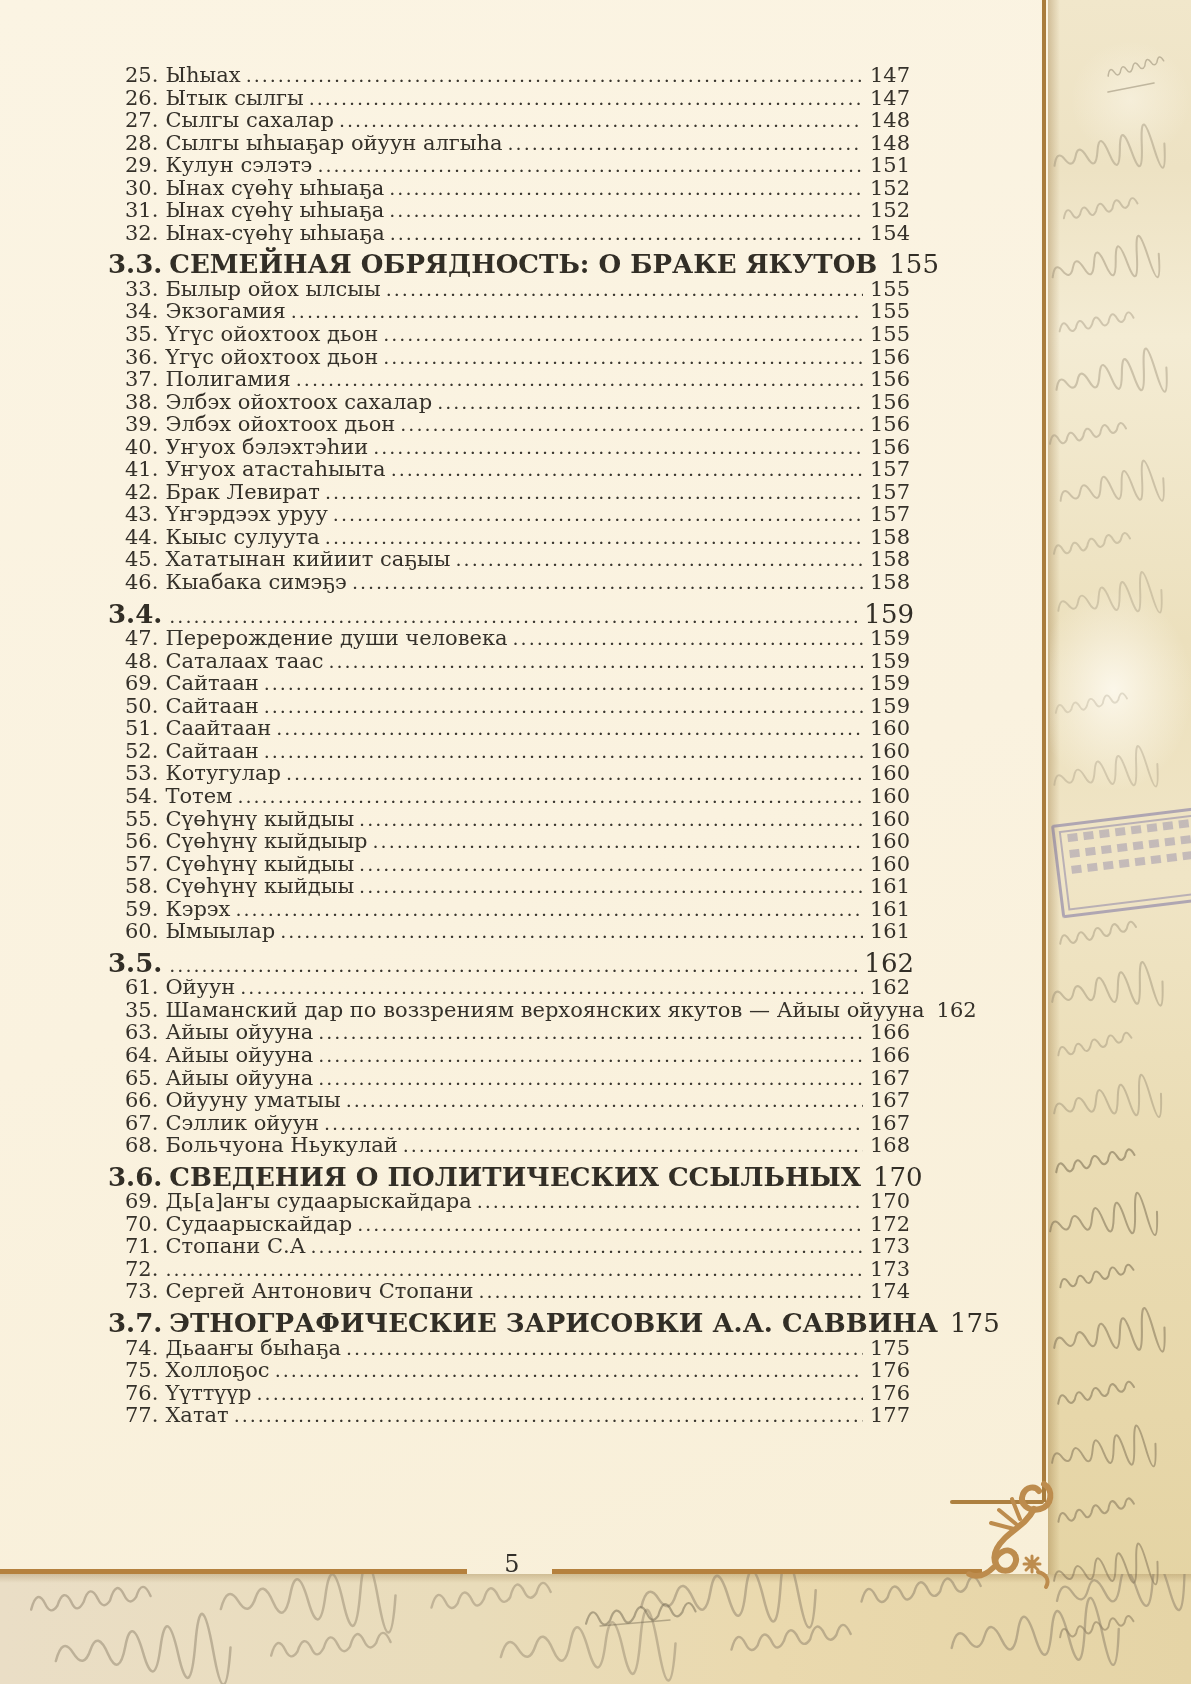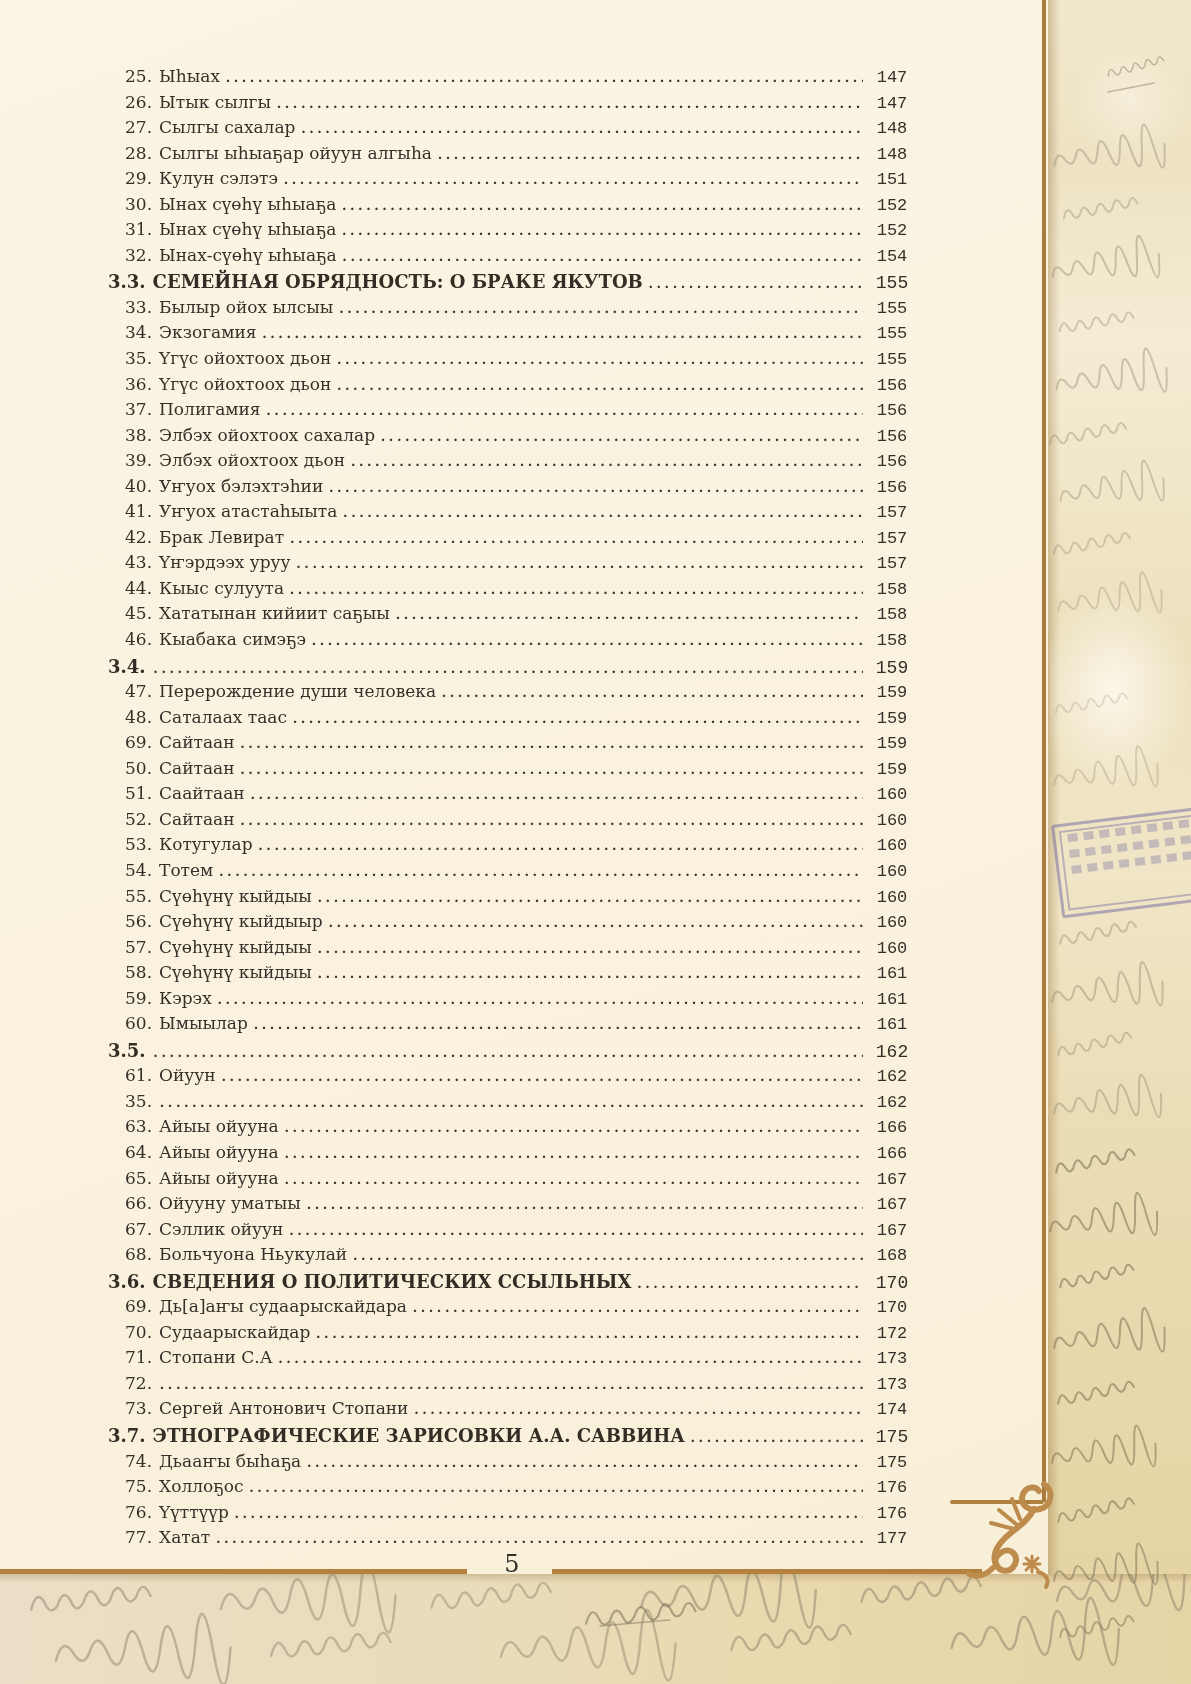--- a/index.html
+++ b/index.html
@@ -44,34 +44,34 @@
   .rule-b-right{left:552px;top:1569px;width:430px;height:5px;background:#b5813e;}
   
   .ornament{position:absolute;left:930px;top:1472px;width:140px;height:130px;}
   
   .folio{
     position:absolute;left:478px;top:1550px;width:68px;text-align:center;
     font-size:24px;color:#33302a;
   }
   
   .toc{position:absolute;left:108px;top:64px;width:806px;color:#35312a;}
-  .row{display:flex;align-items:baseline;line-height:22.55px;font-size:17px;}
+  .row{display:flex;align-items:baseline;line-height:22.55px;font-size:21px;}
   .row.entry{padding-left:17px;}
-  .row.section{font-weight:bold;font-size:18px;margin-top:2px;color:#322e26;}
+  .row.section{font-weight:bold;font-size:26px;margin-top:9px;color:#322e26;}
   .row .num{flex:none;padding-right:7px;white-space:pre;}
   .row .title{flex:none;white-space:nowrap;padding-right:5px;}
   .row .dots{
     flex:1 1 0;overflow:hidden;white-space:nowrap;min-width:0;
     font-weight:normal;color:#3a362e;
   }
   .row .dots::before{
     content:"........................................................................................................................................................................";
     letter-spacing:2px;font-size:19px;
   }
-  .row .pg{flex:none;padding-left:7px;min-width:44px;text-align:center;font-weight:normal;font-family:Liberation Mono, monospace;}
+  .row .pg{flex:none;padding-left:7px;min-width:44px;text-align:left;font-weight:normal;}
   
   .stamp{
     position:absolute;left:1056px;top:814px;width:170px;height:88px;
     transform:rotate(-7deg);border:3px solid rgba(104,98,158,.48);
     border-radius:3px;filter:blur(.3px);
   }
   .stamp .inner{position:absolute;inset:4px;border:2px solid rgba(104,98,158,.40);}
   .stamp .stamp-row{
     height:8px;margin:8px 12px 0;
     background:repeating-linear-gradient(90deg,rgba(104,98,158,.32) 0 10px,transparent 10px 16px);
@@ -406,20 +406,21 @@
     <span class="pg">162</span>
   </div>
     <div class="row entry">
     <span class="num">61.</span>
     <span class="title">Ойуун</span>
     <span class="dots"></span>
     <span class="pg">162</span>
   </div>
     <div class="row entry">
     <span class="num">35.</span>
+    <span class="title">Шаманский дар по воззрениям верхоянских якутов — Айыы ойууна</span>
     <span class="dots"></span>
     <span class="pg">162</span>
   </div>
     <div class="row entry">
     <span class="num">63.</span>
     <span class="title">Айыы ойууна</span>
     <span class="dots"></span>
     <span class="pg">166</span>
   </div>
     <div class="row entry">

